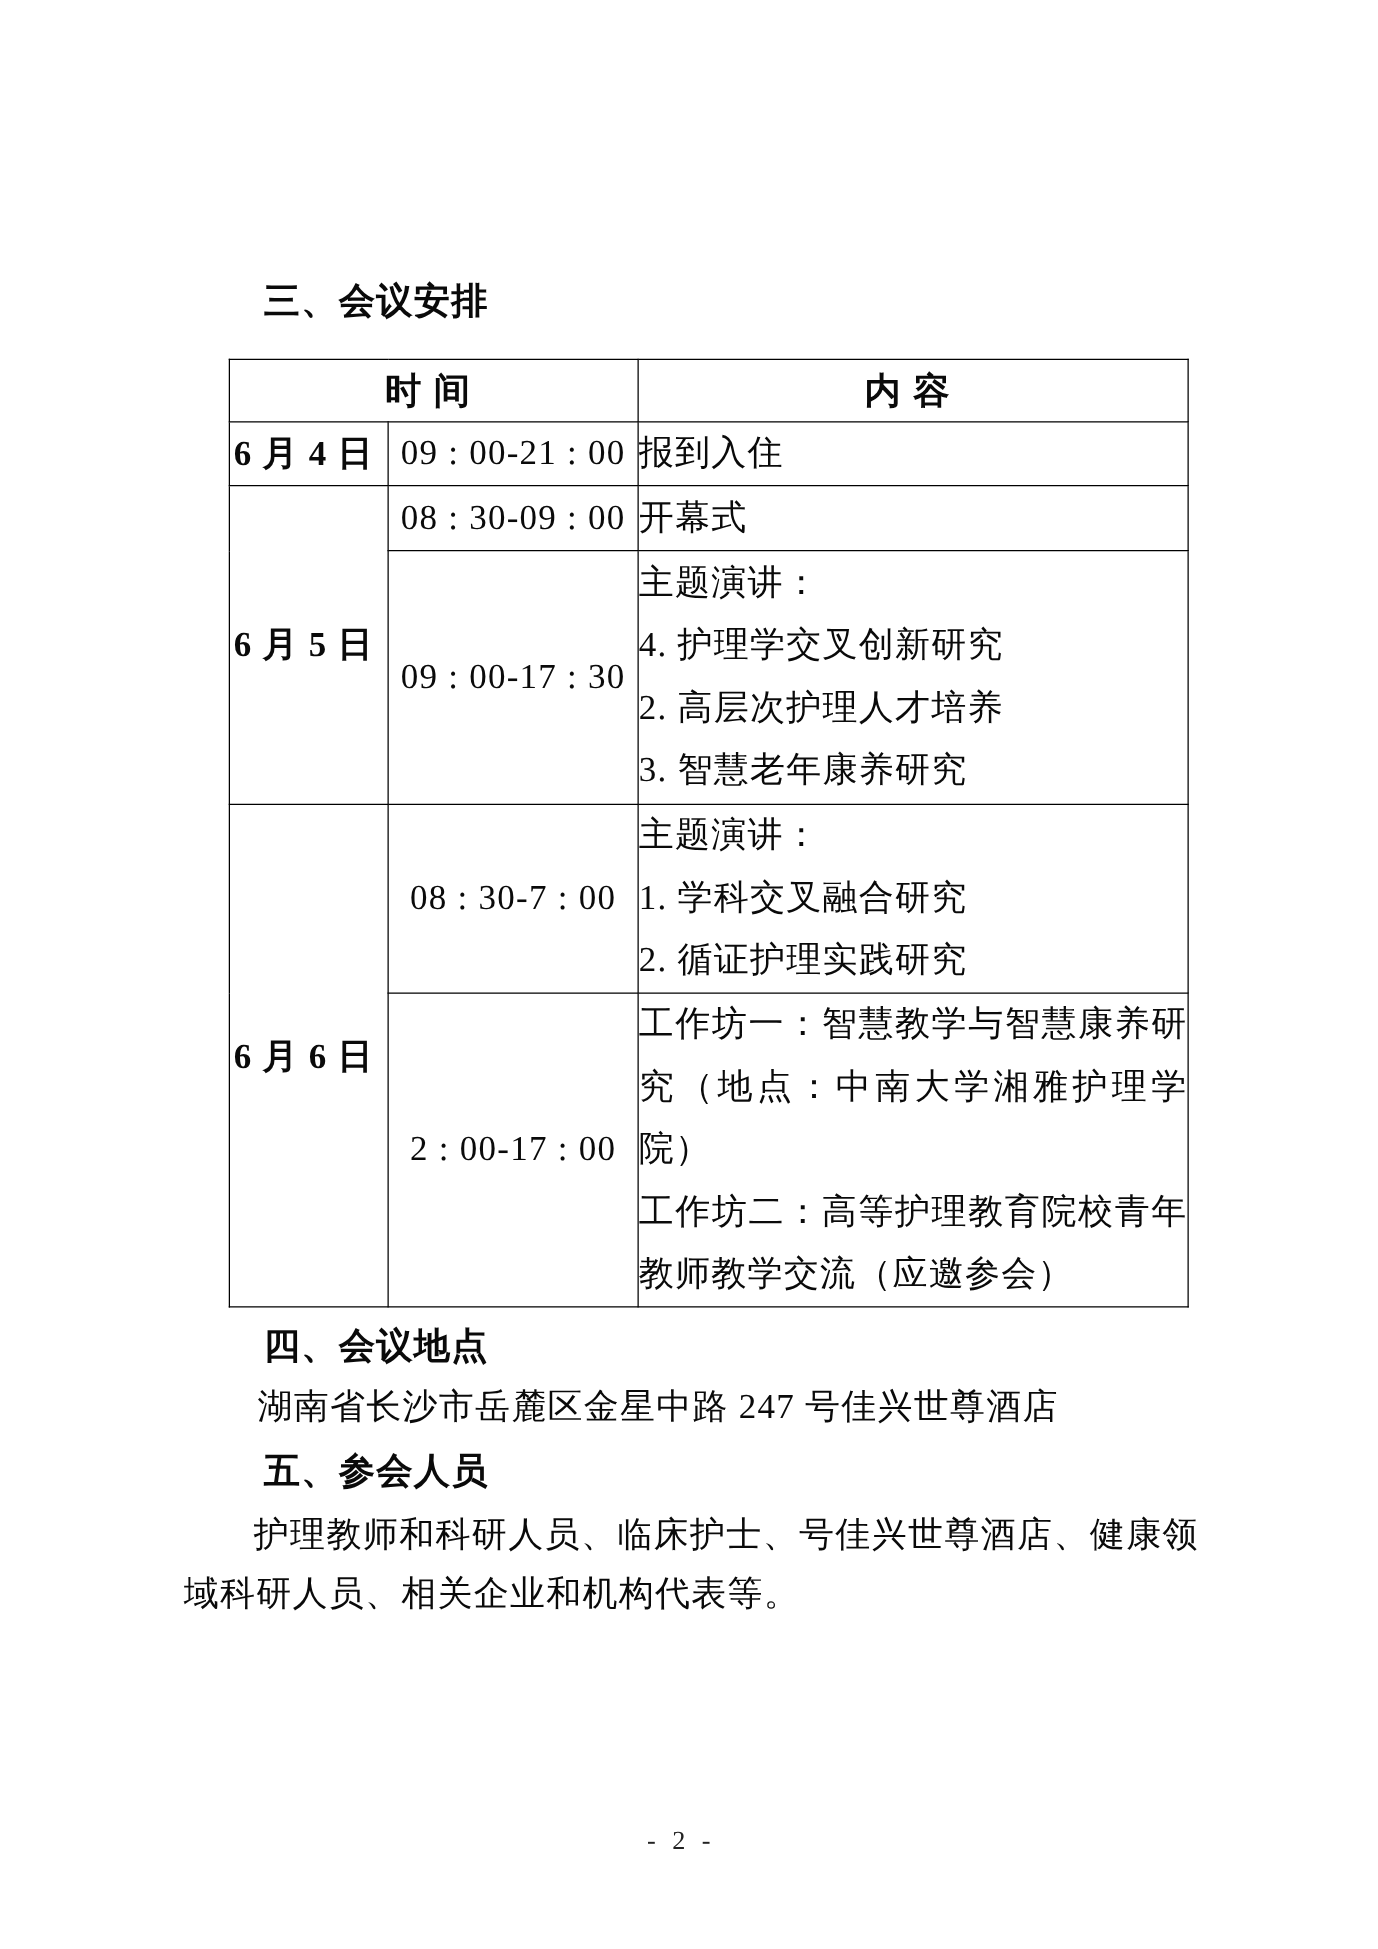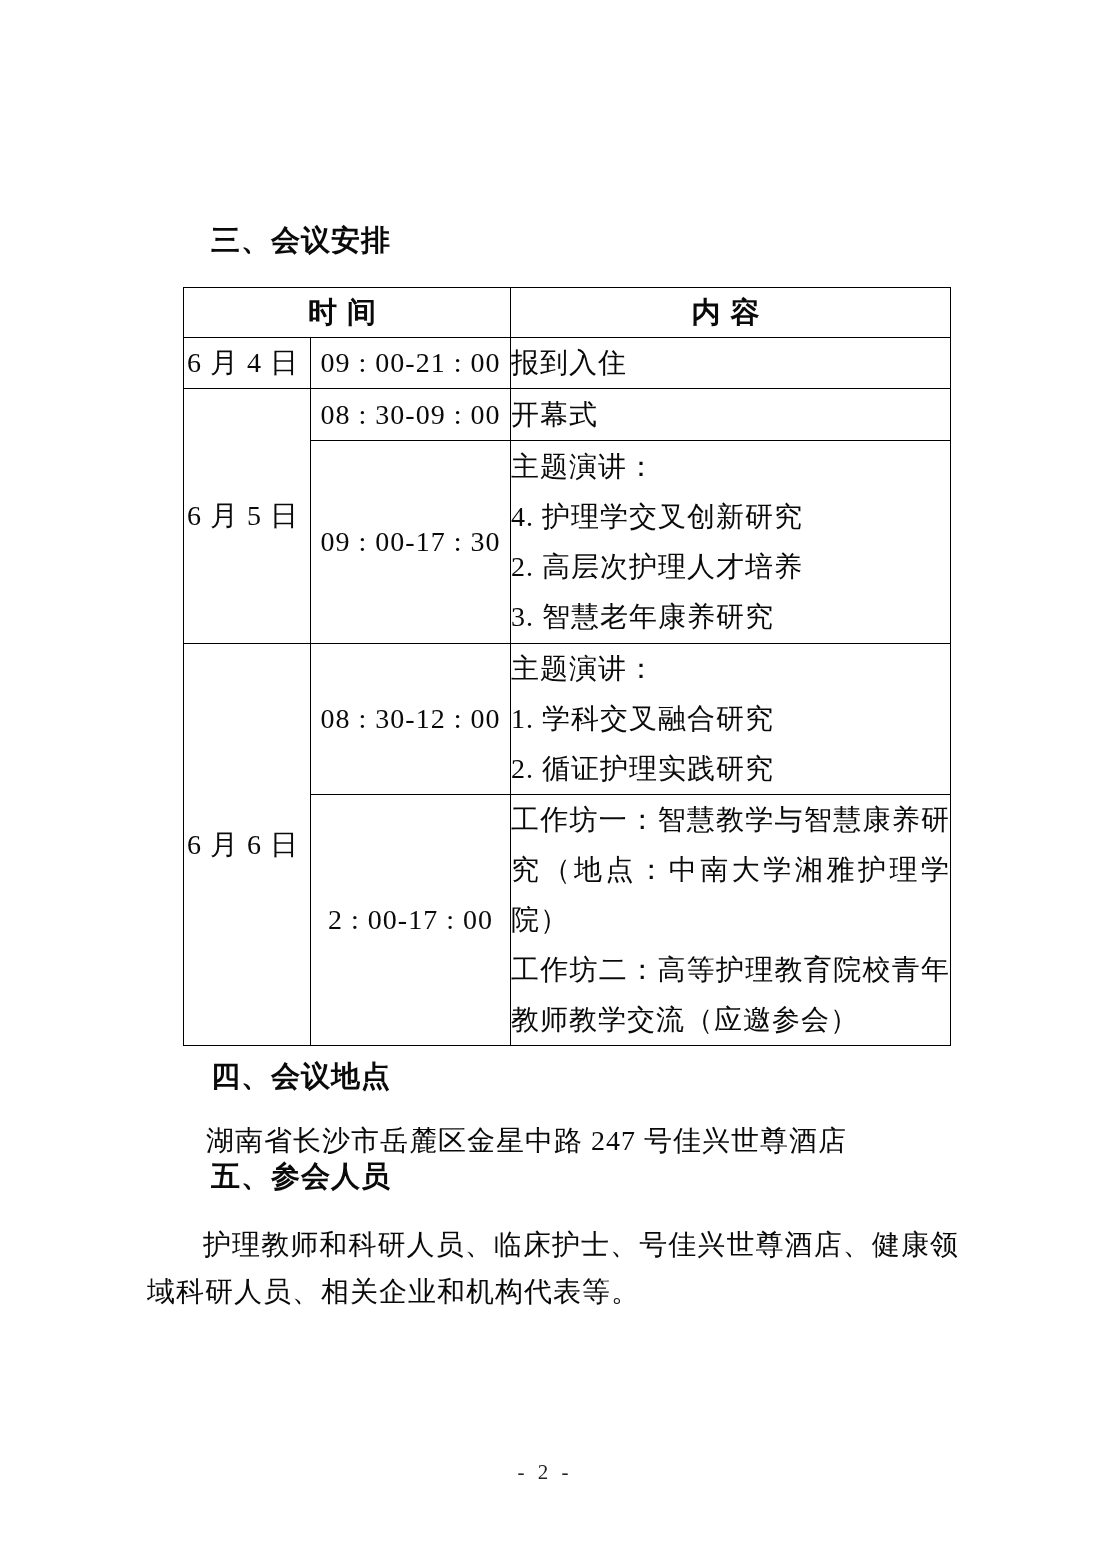--- a/index.html
+++ b/index.html
@@ -57,20 +57,21 @@
   tr.r2 { height: 52px; }
   tr.r3 { height: 203px; }
   tr.r4 { height: 150px; }
   tr.r5 { height: 249px; }
 
   td.date-cell {
     text-align: center;
     vertical-align: middle;
     letter-spacing: 9px;
     white-space: nowrap;
+    font-weight: bold;
   }
   td.time-cell {
     text-align: center;
     vertical-align: middle;
     letter-spacing: 1px;
     white-space: nowrap;
   }
   td.content-cell {
     vertical-align: middle;
     padding: 0 26px 0 9px;
@@ -80,21 +81,20 @@
     text-align: justify;
     text-justify: inter-character;
     letter-spacing: 1px;
   }
 
   .body-text {
     position: absolute;
     font-size: 28px;
     color: #0a0a0a;
     letter-spacing: 1px;
-    margin-top: 16px;
   }
   #venue-text {
     left: 206px;
     top: 1106px;
     white-space: nowrap;
   }
   #participants-text {
     left: 147px;
     top: 1205px;
     width: 812px;
@@ -154,21 +154,21 @@
         <td class="content-cell">
             <div class="cell-line">主题演讲：</div>
             <div class="cell-line">4. 护理学交叉创新研究</div>
             <div class="cell-line">2. 高层次护理人才培养</div>
             <div class="cell-line">3. 智慧老年康养研究</div>
           </td>
       </tr>
 
       <tr class="r4">
         <td class="date-cell" rowspan="2">6月6日</td>
-        <td class="time-cell">08 : 30-12 : 00</td>
+        <td class="time-cell">08 : 30-7 : 00</td>
         <td class="content-cell">
             <div class="cell-line">主题演讲：</div>
             <div class="cell-line">1. 学科交叉融合研究</div>
             <div class="cell-line">2. 循证护理实践研究</div>
           </td>
       </tr>
 
       <tr class="r5">
         <td class="time-cell">2 : 00-17 : 00</td>
         <td class="content-cell">

